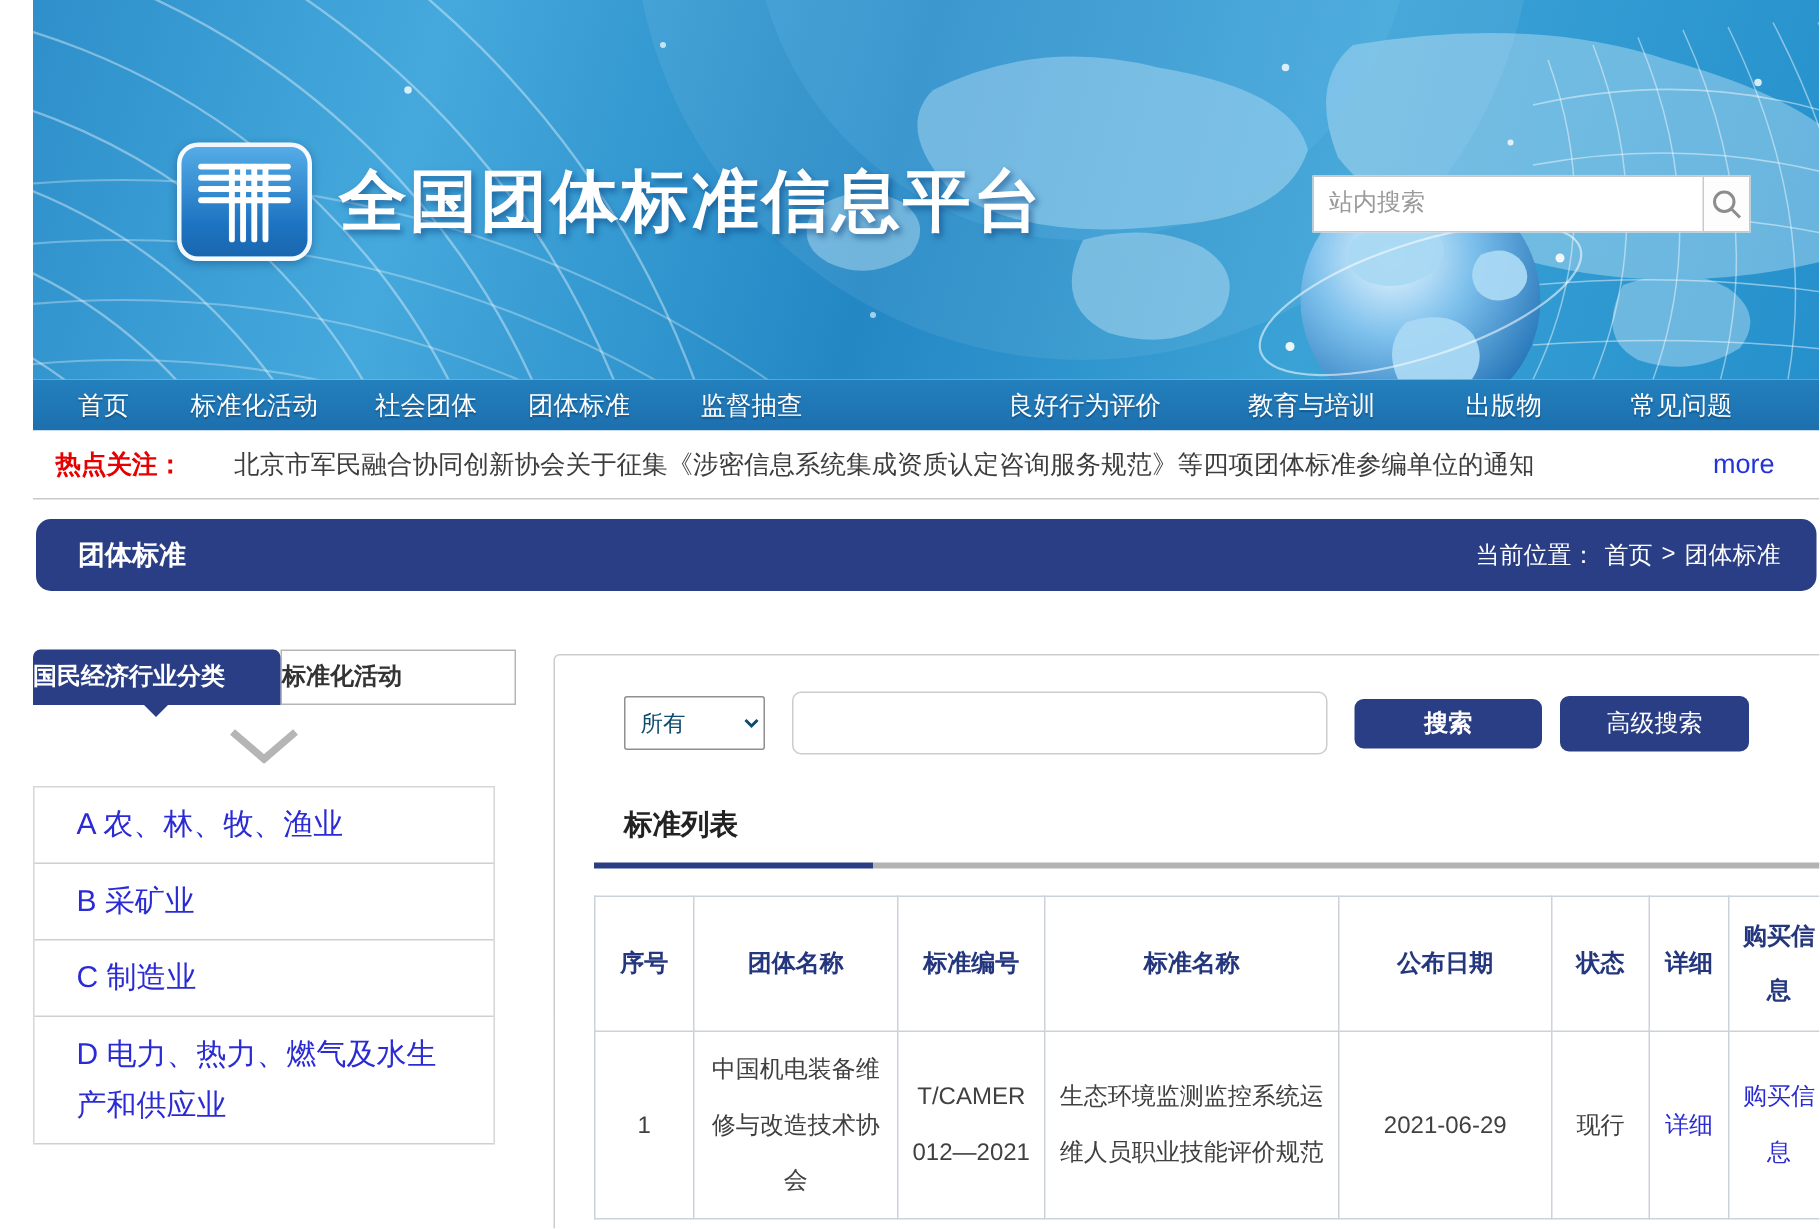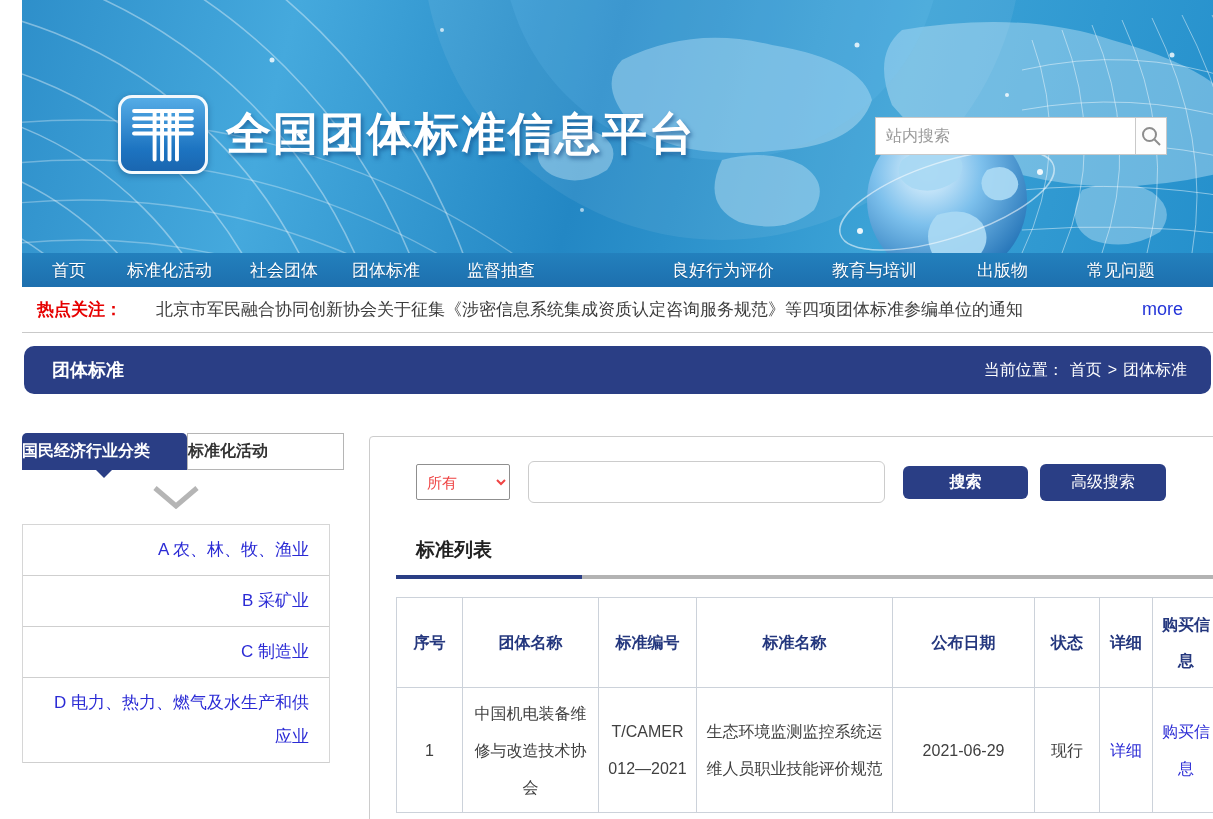--- a/index.html
+++ b/index.html
@@ -57,28 +57,28 @@
   .sidebar { position:absolute; left:0; top:39px; width:322px; }
   .tabs { display:flex; }
   .tab { height:37px; display:flex; align-items:center; justify-content:flex-start;
     font-size:16px; font-weight:bold; cursor:pointer; }
   .tab.active { position:relative; width:165px; background:#2a3e85; color:#fff; border-radius:5px 5px 0 0; }
   .tab.active .pointer { position:absolute; left:74px; top:37px; width:0; height:0;
     border-left:8px solid transparent; border-right:8px solid transparent; border-top:8px solid #2a3e85; }
   .tab.inactive { width:157px; background:#fff; color:#333; border:1px solid #b5b5b5; }
   .side-chevron { height:54px; width:308px; display:flex; align-items:center; justify-content:center; }
   .catlist { width:308px; border:1px solid #d6d6d6; border-bottom:none; }
-  .catlist a { display:block; padding:8px 20px 8px 28px; font-size:17px; line-height:34px;
-    color:#2b2bd5; text-decoration:none; border-bottom:1px solid #cfcfcf; cursor:pointer;text-align:right; }
+  .catlist a { display:block; padding:8px 20px 8px 28px; font-size:20px; line-height:34px;
+    color:#2b2bd5; text-decoration:none; border-bottom:1px solid #cfcfcf; cursor:pointer; }
 
   
   .panel { position:absolute; left:347px; top:42px; width:858px; height:500px;
     border:1px solid #ccc; border-radius:4px; background:#fff; padding:0 8px 0 26px; }
   .filter-row { display:flex; align-items:center; padding-top:24px; }
-  .filter-row select { width:94px; height:36px; margin-left:20px; font-size:15px; color:#ef4444;
+  .filter-row select { width:94px; height:36px; margin-left:20px; font-size:15px; color:#0c4a6e;
     border:1px solid #8f8f8f; border-radius:2px; background:#fff; padding:0 6px;
     font-family:"Liberation Sans","DejaVu Sans",sans-serif; }
   .filter-row input { width:357px; height:42px; margin-left:18px; border:1px solid #ccc;
     border-radius:6px; font-size:16px; padding:0 12px; outline:none; }
   .btn { border:none; border-radius:6px; background:#2a3e85; color:#fff; cursor:pointer;
     font-family:"Liberation Sans","DejaVu Sans",sans-serif; }
   .btn-search { width:125px; height:33px; font-size:16px; font-weight:bold; margin-left:18px; }
   .btn-adv { width:126px; height:37px; font-size:16px; margin-left:12px; }
 
   .list-title { margin-top:34px; font-size:19px; font-weight:bold; color:#222;margin-left:20px; }

